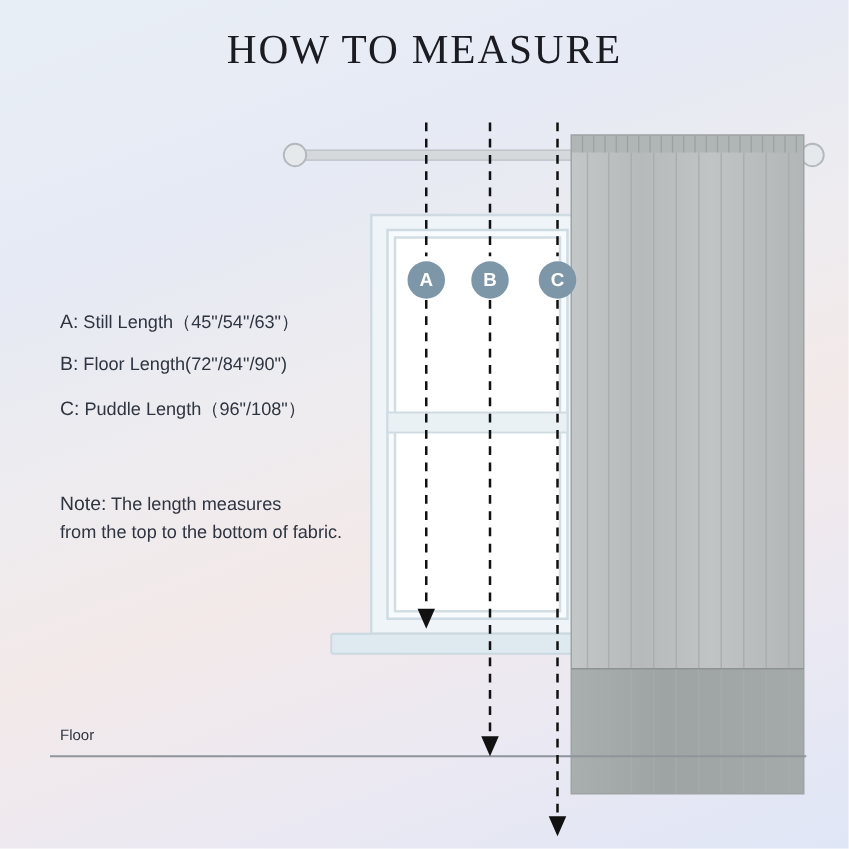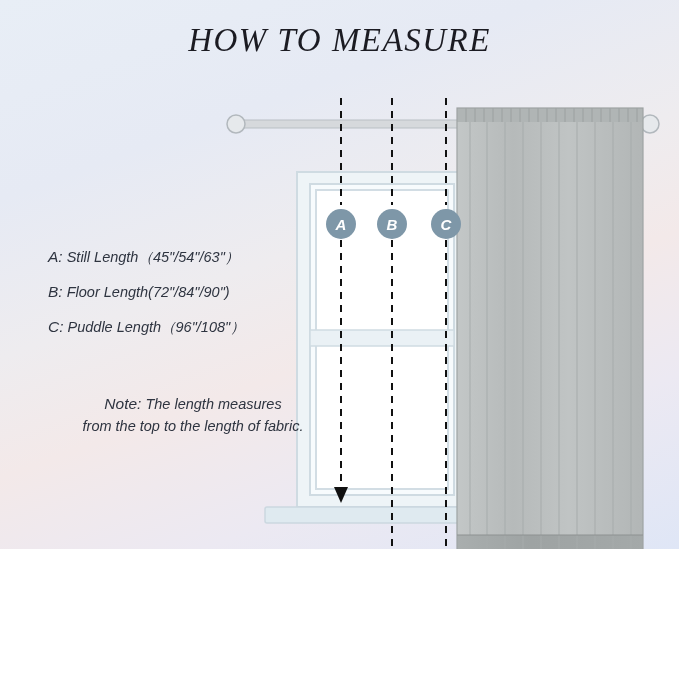--- a/index.html
+++ b/index.html
@@ -8,24 +8,23 @@
   }
   body {
     width: 679px;
     height: 679px;
     font-family: "Liberation Sans", sans-serif;
     overflow: hidden;
   }
   #stage {
     position: relative;
     width: 679px;
-    height: 549px;
+    height: 679px;
     background: linear-gradient(160deg, #e8eef6 0%, #e6eaf4 25%, #eeecef 45%, #f3e9e9 60%, #ece9f2 78%, #dfe6f6 100%);
     overflow: hidden;
-    font-style: italic;
   }
   #title {
     position: absolute;
     top: 22px;
     left: 0;
     width: 679px;
     text-align: center;
     font-family: "Liberation Serif", serif;
     font-size: 33px;
     letter-spacing: 1.5px;
@@ -45,21 +44,20 @@
   #legend-b { top: 283px; }
   #legend-c { top: 318px; }
   #note {
     position: absolute;
     left: 48px;
     top: 393px;
     font-size: 14.5px;
     color: #2e3440;
     line-height: 22px;
     width: 290px;
-    text-align: center;
   }
   #note .note-label { font-size: 15.5px; }
   #floor-label {
     position: absolute;
     left: 48px;
     top: 581px;
     font-size: 12px;
     color: #2e3440;
   }
   svg#diagram {
@@ -197,18 +195,18 @@
   </div>
   <div class="legend" id="legend-b">
     <span class="key">B:</span><span> Floor Length(72"/84"/90")</span>
   </div>
   <div class="legend" id="legend-c">
     <span class="key">C:</span><span> Puddle Length（96"/108"）</span>
   </div>
 
   <div id="note">
     <span class="note-label">Note:</span><span>  The length measures</span><br>
-    <span>from the top to the length of fabric.</span>
+    <span>from the top to the bottom of fabric.</span>
   </div>
 
   <div id="floor-label">Floor</div>
 
 </div>
 
 </body></html>

